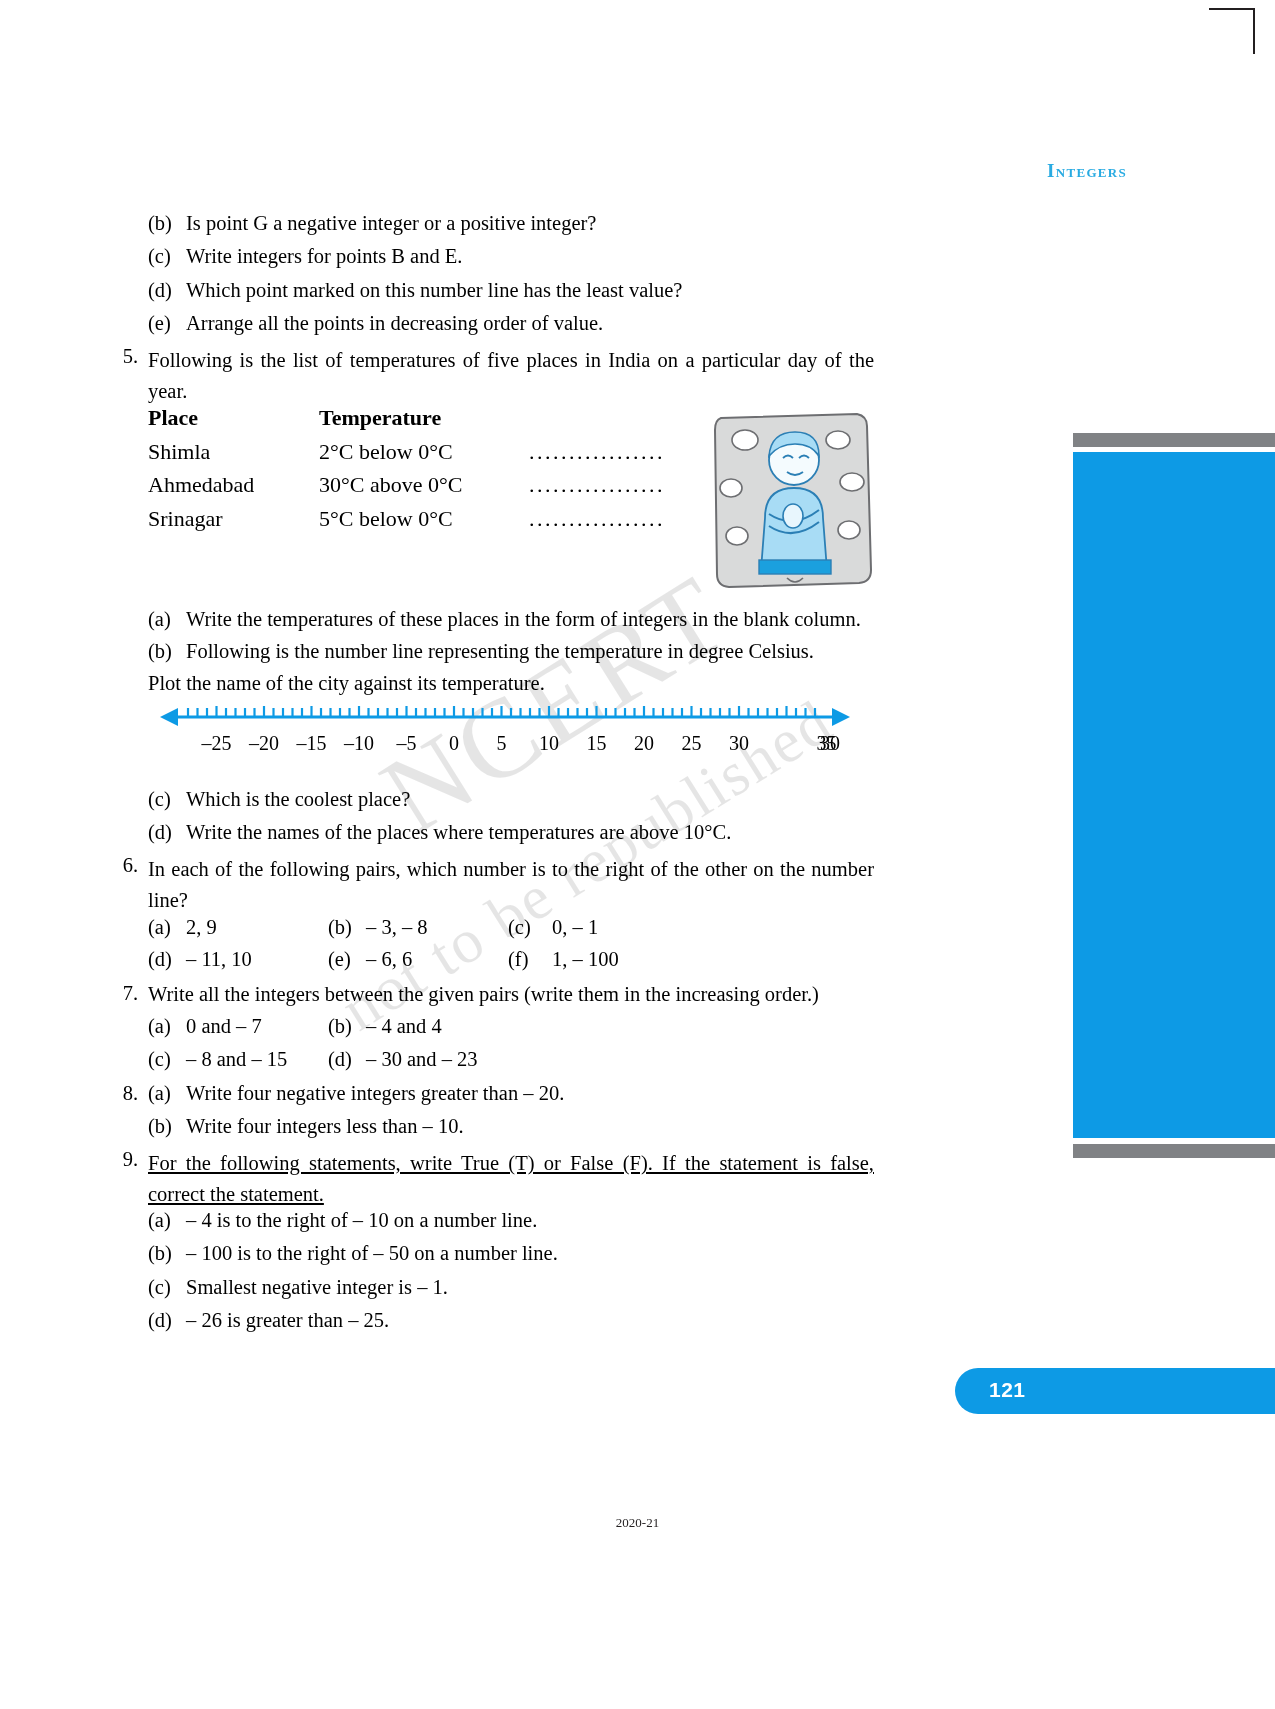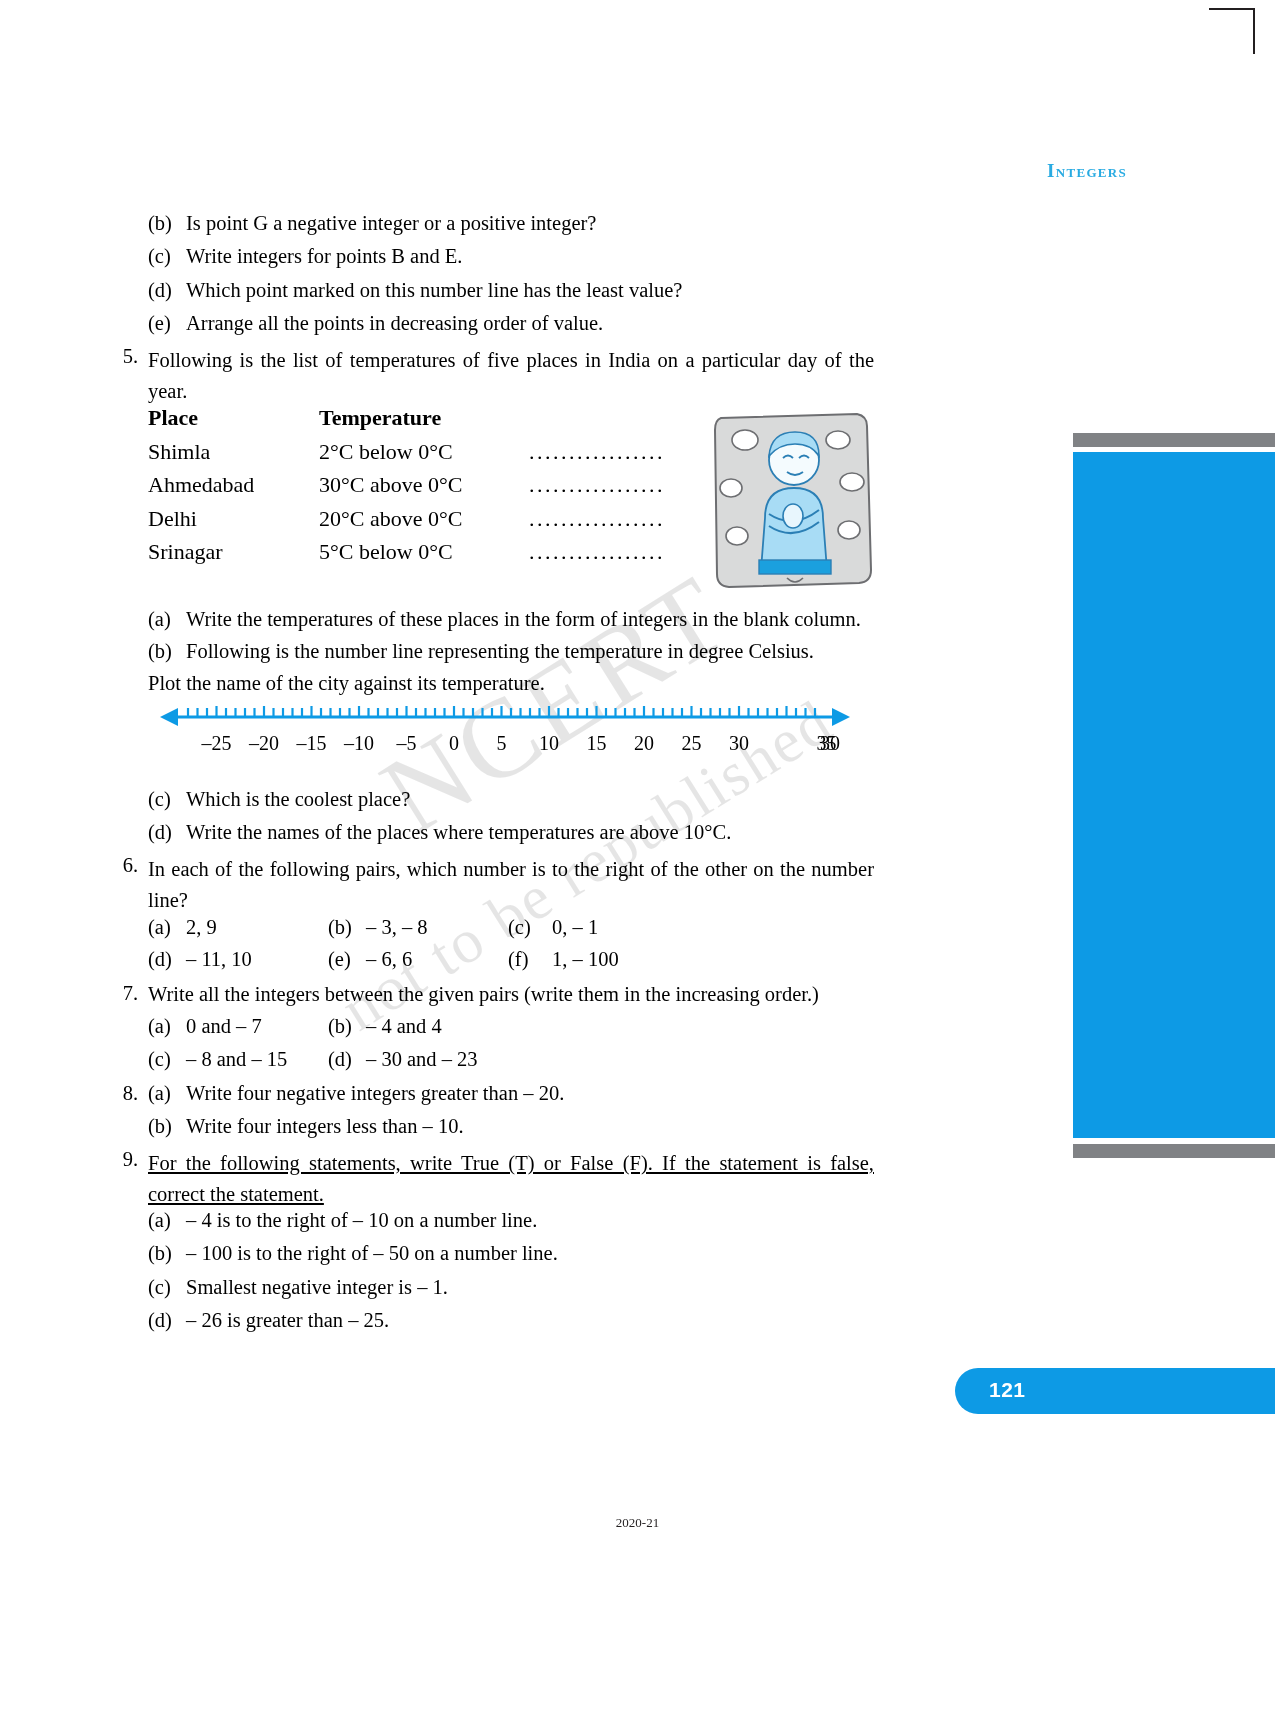--- a/index.html
+++ b/index.html
@@ -305,23 +305,20 @@
 
   <div class="place-table">
     <div class="row">
       <span class="c1 bold">Place</span><span class="c2 bold">Temperature</span>
     </div>
     <div class="row">
       <span class="c1">Shimla</span><span class="c2">2°C below 0°C</span><span class="c3">.................</span>
     </div>
     <div class="row">
       <span class="c1">Ahmedabad</span><span class="c2">30°C above 0°C</span><span class="c3">.................</span>
-    </div>
-    <div class="row">
-      <span class="c1">Delhi</span><span class="c2">20°C above 0°C</span><span class="c3">.................</span>
     </div>
     <div class="row">
       <span class="c1">Srinagar</span><span class="c2">5°C below 0°C</span><span class="c3">.................</span>
     </div>
   </div>
 
   <div class="sub" style="left:148px; top:608px;">
     <span class="mark">(a)</span><span>Write the temperatures of these places in the form of integers in the blank column.</span>
   </div>
   <div class="sub" style="left:148px; top:640px;">

